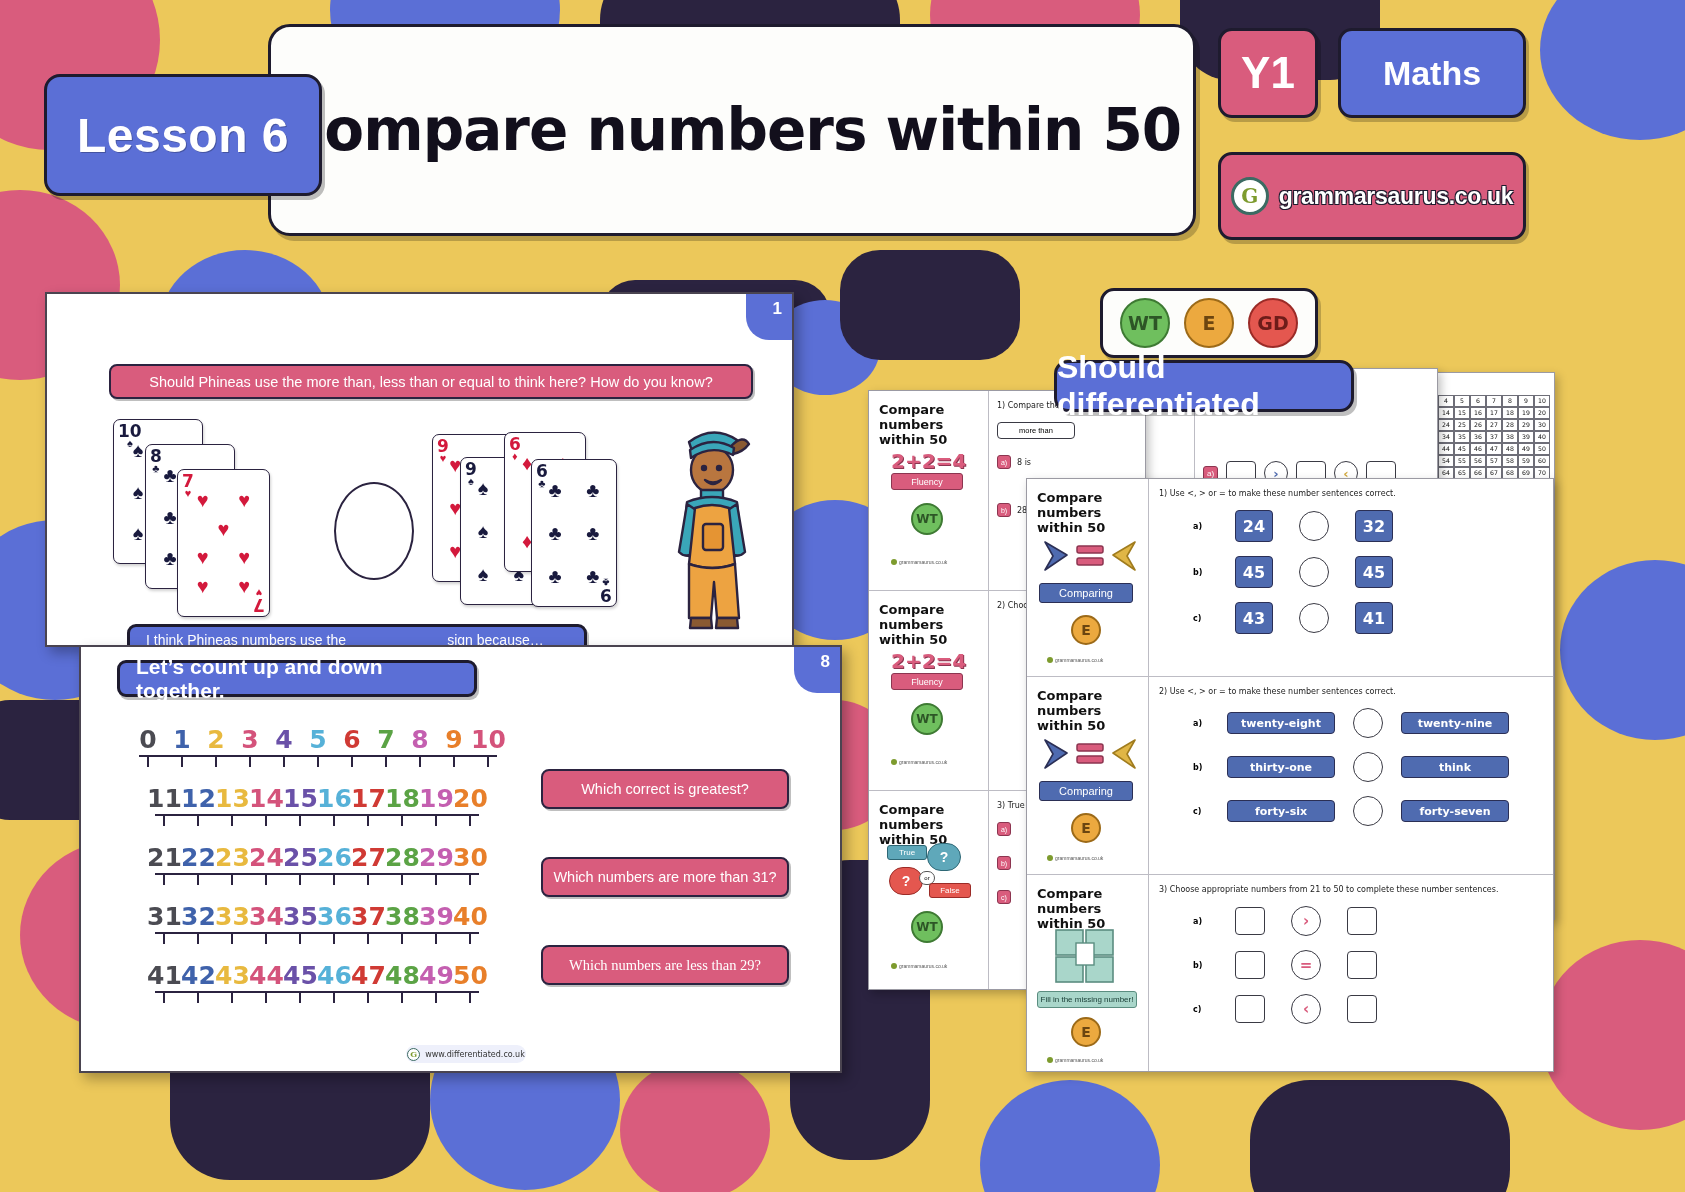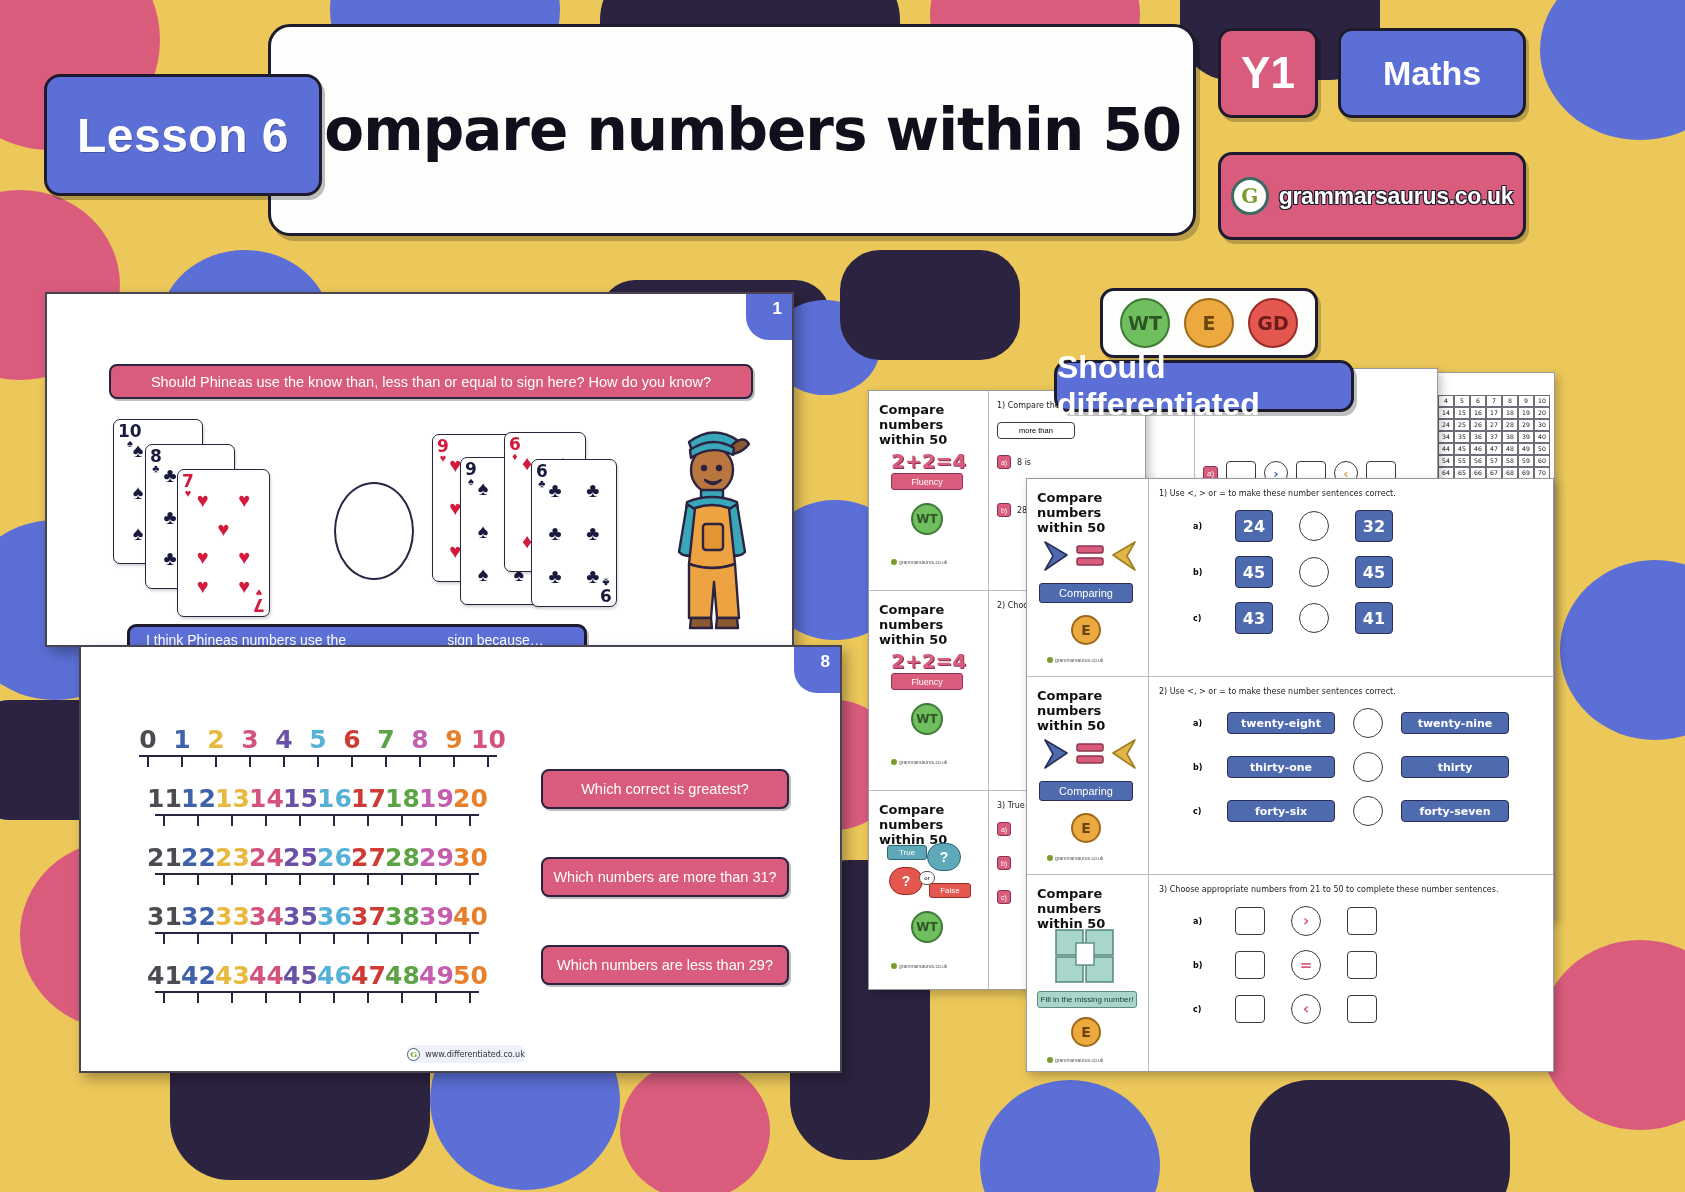--- a/index.html
+++ b/index.html
@@ -218,21 +218,21 @@
   <span class="brandtxt">grammarsaurus.co.uk</span>
 </div>
 
 <div class="slide" style="left:45px; top:292px; width:749px; height:355px;">
   <div class="slide-badge">
     <span>1</span>
   </div>
 
 
   <div class="pinkbox" style="left:62px; top:70px; width:644px; height:35px; font-size:14.5px;">
-    <span>Should Phineas use the know than, less than or equal to sign here? How do you know?</span>
+    <span>Should Phineas use the more than, less than or equal to think here? How do you know?</span>
   </div>
 
   <div class="pcard" style="left:66px; top:125px; width:90px; height:145px;">
     <div class="corner c-tl blk"><span class="rank">10</span><span class="suit-sm">♠</span></div>
     <div class="pips">
         <span class="pip blk">♠</span>
         <span class="pip blk">♠</span>
       <span class="pip blk">♠</span>
         <span class="pip blk">♠</span>
       <span class="pip blk">♠</span>
@@ -334,20 +334,23 @@
   <div class="banner" style="left:80px; top:330px; width:460px; height:32px; font-size:14px; font-weight:normal;">
     <span>I think Phineas numbers use the ____________ sign because…</span>
   </div>
 </div>
 
 <div class="slide" style="left:79px; top:645px; width:763px; height:428px;">
   <div class="slide-badge">
     <span>8</span>
   </div>
 
+  <div class="banner" style="left:36px; top:13px; width:360px; height:37px; font-size:21px;">
+    <span>Let’s count up and down together.</span>
+  </div>
 
   <div class="numline" style="left:50px; top:78px;" id="numlines">
       <div style="margin-bottom: 14px; margin-left: 0px;">
         <div class="numrow">
           <div class="n" style="color: rgb(75, 75, 82);">0</div>
           <div class="n" style="color: rgb(63, 98, 171);">1</div>
           <div class="n" style="color: rgb(232, 185, 63);">2</div>
           <div class="n" style="color: rgb(212, 83, 123);">3</div>
           <div class="n" style="color: rgb(106, 81, 168);">4</div>
           <div class="n" style="color: rgb(86, 177, 216);">5</div>
@@ -481,21 +484,21 @@
         </div>
       </div>
     </div>
 
   <div class="pinkbox" style="left:460px; top:122px; width:248px; height:40px; font-size:14.5px;">
     <span>Which correct is greatest?</span>
   </div>
   <div class="pinkbox" style="left:460px; top:210px; width:248px; height:40px; font-size:14.5px;">
     <span>Which numbers are more than 31?</span>
   </div>
-  <div class="pinkbox" style="left:460px; top:298px; width:248px; height:40px; font-size:14.5px;">
+  <div class="pinkbox" style="left:460px; top:298px; width:248px; height:40px; font-size:14.5px;font-family:Liberation Serif, serif;">
     <span>Which numbers are less than 29?</span>
   </div>
 
   <div class="footer-chip" style="left:325px; top:398px; width:120px; height:18px;">
     <span class="glogo">G</span>
     <span>www.differentiated.co.uk</span>
   </div>
 </div>
 
 <div class="ws" style="left:1103px; top:372px; width:452px; height:548px;">
@@ -809,21 +812,21 @@
           <div style="display: flex; align-items: center; gap: 18px; margin-bottom: 14px; padding-left: 34px;">
             <span style="font-size: 8px; font-weight: bold; width: 16px; font-family: &quot;DejaVu Sans&quot;, sans-serif;">a)</span>
             <div class="numtile" style="width: 108px; height: 22px; font-size: 11px;">twenty-eight</div>
             <div class="ocircle" style="width: 30px; height: 30px;"></div>
             <div class="numtile" style="width: 108px; height: 22px; font-size: 11px;">twenty-nine</div>
           </div>
           <div style="display: flex; align-items: center; gap: 18px; margin-bottom: 14px; padding-left: 34px;">
             <span style="font-size: 8px; font-weight: bold; width: 16px; font-family: &quot;DejaVu Sans&quot;, sans-serif;">b)</span>
             <div class="numtile" style="width: 108px; height: 22px; font-size: 11px;">thirty-one</div>
             <div class="ocircle" style="width: 30px; height: 30px;"></div>
-            <div class="numtile" style="width: 108px; height: 22px; font-size: 11px;">thirty</div>
+            <div class="numtile" style="width: 108px; height: 22px; font-size: 11px;">think</div>
           </div>
           <div style="display: flex; align-items: center; gap: 18px; margin-bottom: 14px; padding-left: 34px;">
             <span style="font-size: 8px; font-weight: bold; width: 16px; font-family: &quot;DejaVu Sans&quot;, sans-serif;">c)</span>
             <div class="numtile" style="width: 108px; height: 22px; font-size: 11px;">forty-six</div>
             <div class="ocircle" style="width: 30px; height: 30px;"></div>
             <div class="numtile" style="width: 108px; height: 22px; font-size: 11px;">forty-seven</div>
           </div>
         </div>
     </div>
   </div>

